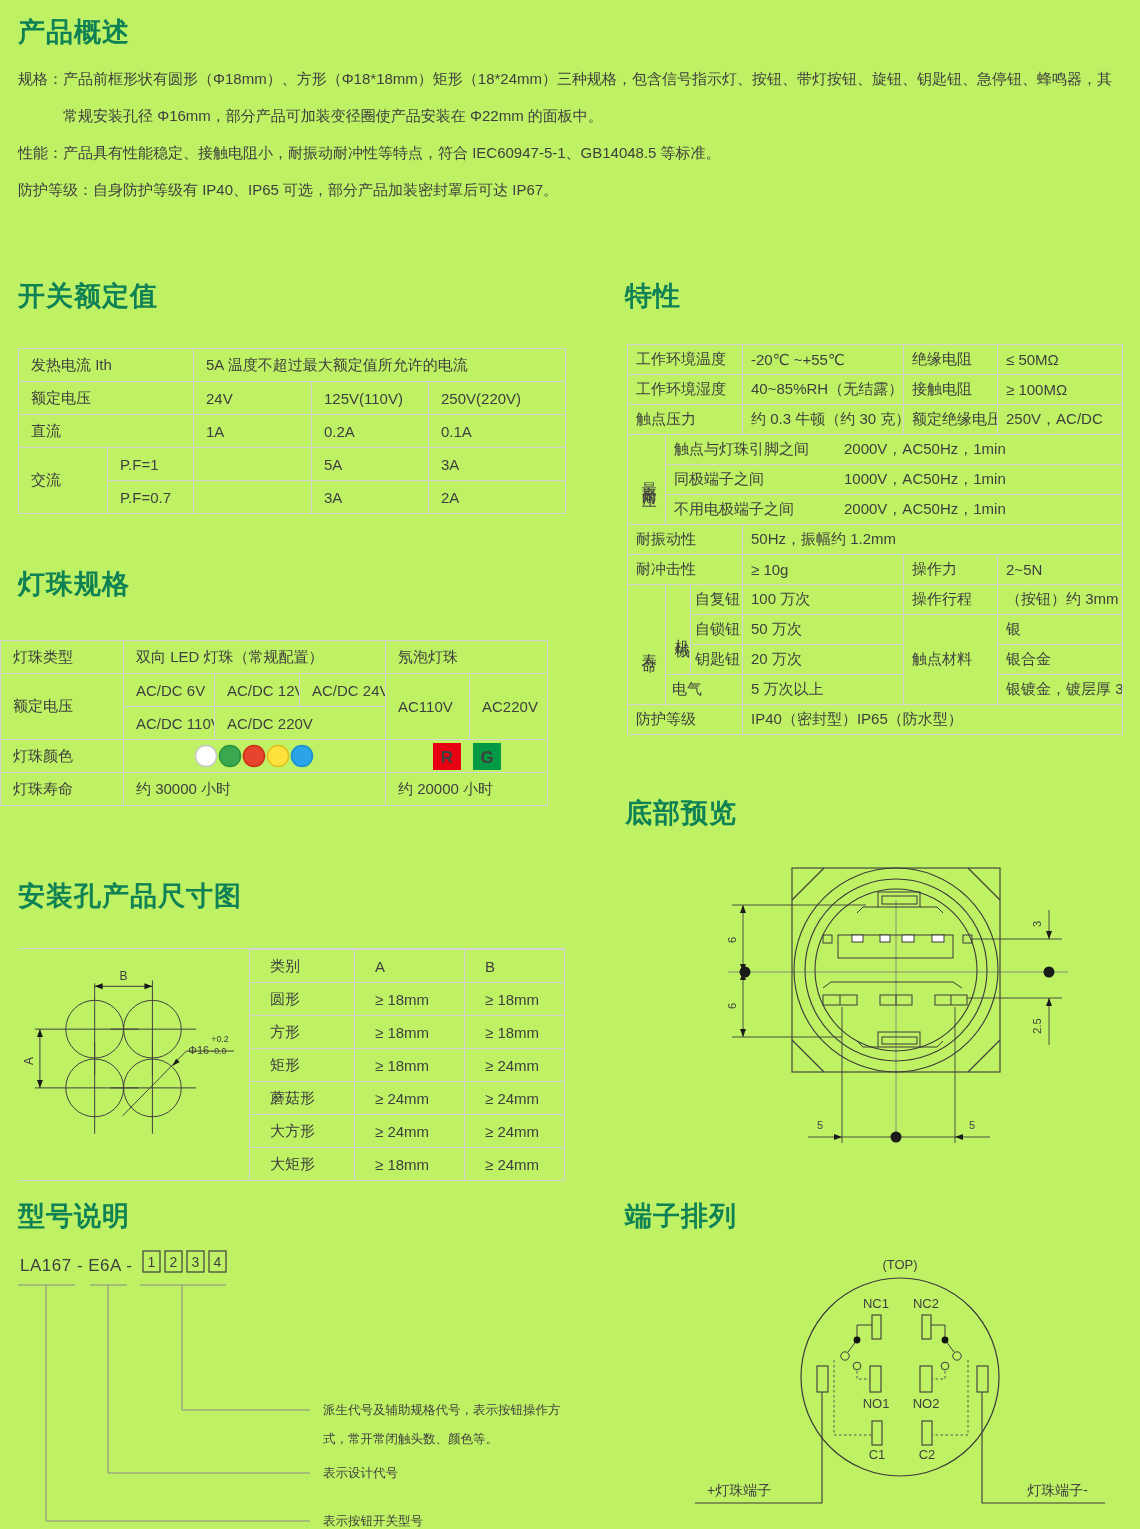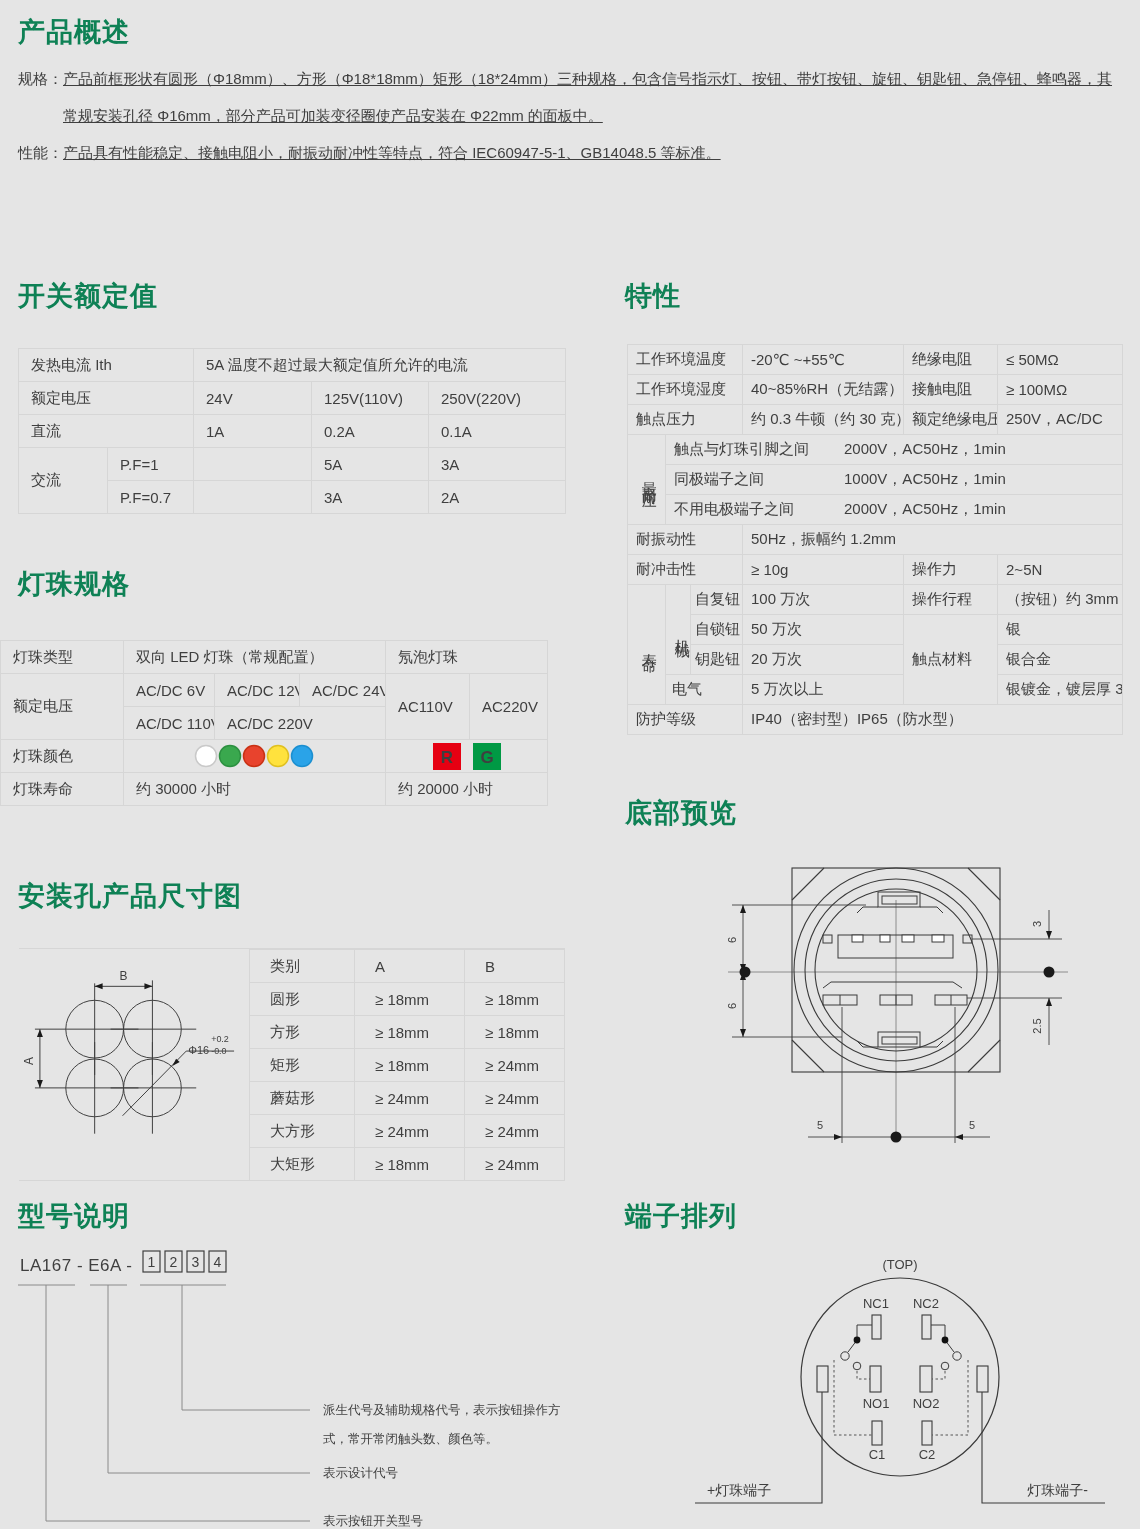--- a/index.html
+++ b/index.html
@@ -1,23 +1,23 @@
 <!DOCTYPE html>
 <html><head>
 <meta charset="utf-8">
 <style>
   html,body{margin:0;padding:0;background:#fff;}
   body{font-family:"Liberation Sans","DejaVu Sans",sans-serif;}
-  .canvas{position:relative;width:1140px;height:1529px;background:#e5e5e5;color:#3f3f3f;overflow:hidden;}
+  .canvas{position:relative;width:1140px;height:1529px;background:#bef264;color:#3f3f3f;overflow:hidden;}
   .abs{position:absolute;}
   h2.sec{position:absolute;margin:0;font-size:27px;font-weight:700;color:#0e8155;letter-spacing:1px;white-space:nowrap;}
   
   .ovrow{display:flex;line-height:37px;font-size:15px;}
   .ovlabel{flex:none;white-space:nowrap;}
-  .ovtext{flex:1;text-decoration:underline;}
+  .ovtext{flex:1;}
   
   table{border-collapse:collapse;table-layout:fixed;font-size:15px;color:#3f3f3f;}
   td{border:1px solid #d6d6d6;padding:0 2px 0 12px;height:32px;white-space:nowrap;overflow:hidden;font-weight:400;}
   table.traits td{height:29px;padding:0 2px 0 8px;}
   table.lamp td{height:32px;}
   table.mount td{height:32px;padding:0 2px 0 20px;}
   td.vcell{padding:0;text-align:center;vertical-align:middle;}
   .vtext{writing-mode:vertical-rl;text-orientation:upright;display:inline-block;line-height:1.15;letter-spacing:4px;}
   td.wscell{padding:0 0 0 8px;}
   .wsrow{display:flex;}
@@ -35,20 +35,24 @@
 
   <h2 class="sec" style="left:18px;top:14px;">产品概述</h2>
   <div class="abs" style="left:18px;top:60px;width:1108px;">
     <div class="ovrow">
       <span class="ovlabel">规格：</span>
       <span class="ovtext">产品前框形状有圆形（Φ18mm）、方形（Φ18*18mm）矩形（18*24mm）三种规格，包含信号指示灯、按钮、带灯按钮、旋钮、钥匙钮、急停钮、蜂鸣器，其常规安装孔径 Φ16mm，部分产品可加装变径圈使产品安装在 Φ22mm 的面板中。</span>
     </div>
     <div class="ovrow">
       <span class="ovlabel">性能：</span>
       <span class="ovtext">产品具有性能稳定、接触电阻小，耐振动耐冲性等特点，符合 IEC60947-5-1、GB14048.5 等标准。</span>
+    </div>
+    <div class="ovrow">
+      <span class="ovlabel">防护等级：</span>
+      <span class="ovtext">自身防护等级有 IP40、IP65 可选，部分产品加装密封罩后可达 IP67。</span>
     </div>
   </div>
 
   <h2 class="sec" style="left:18px;top:278px;">开关额定值</h2>
   <table class="abs" style="left:18px;top:348px;width:547px;">
     <colgroup>
         <col style="width:89px">
         <col style="width:86px">
         <col style="width:118px">
         <col style="width:117px">

